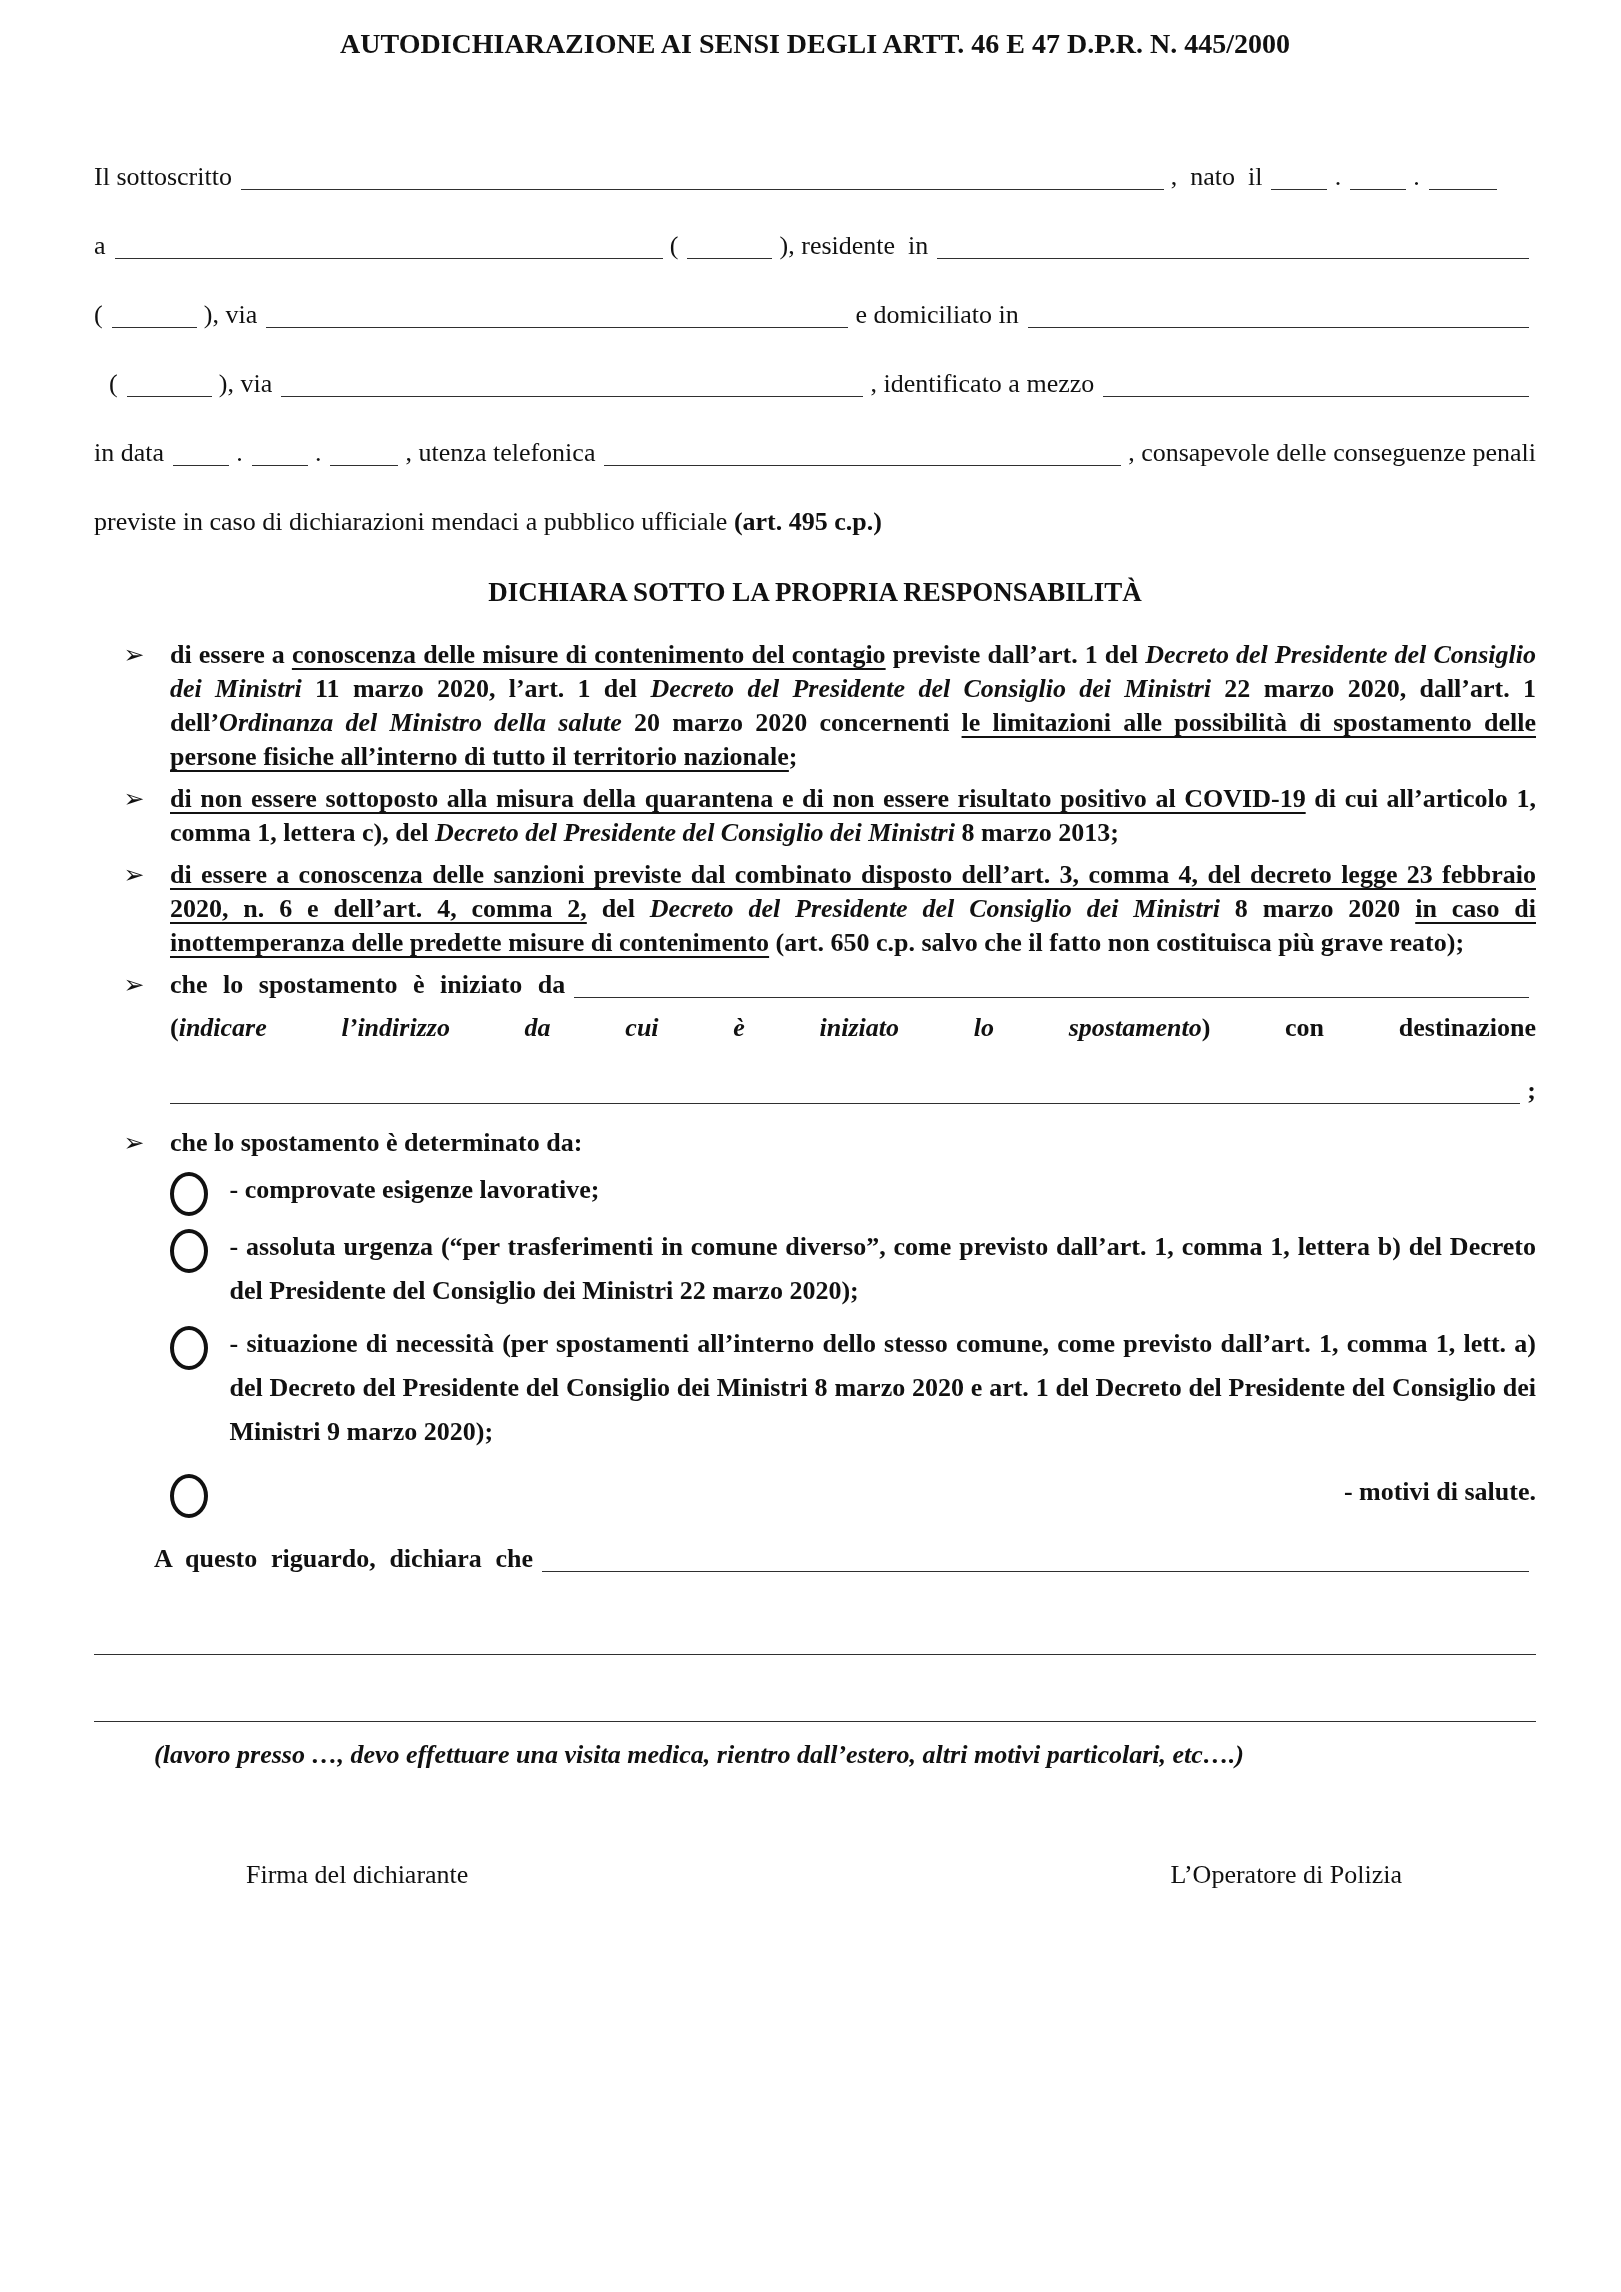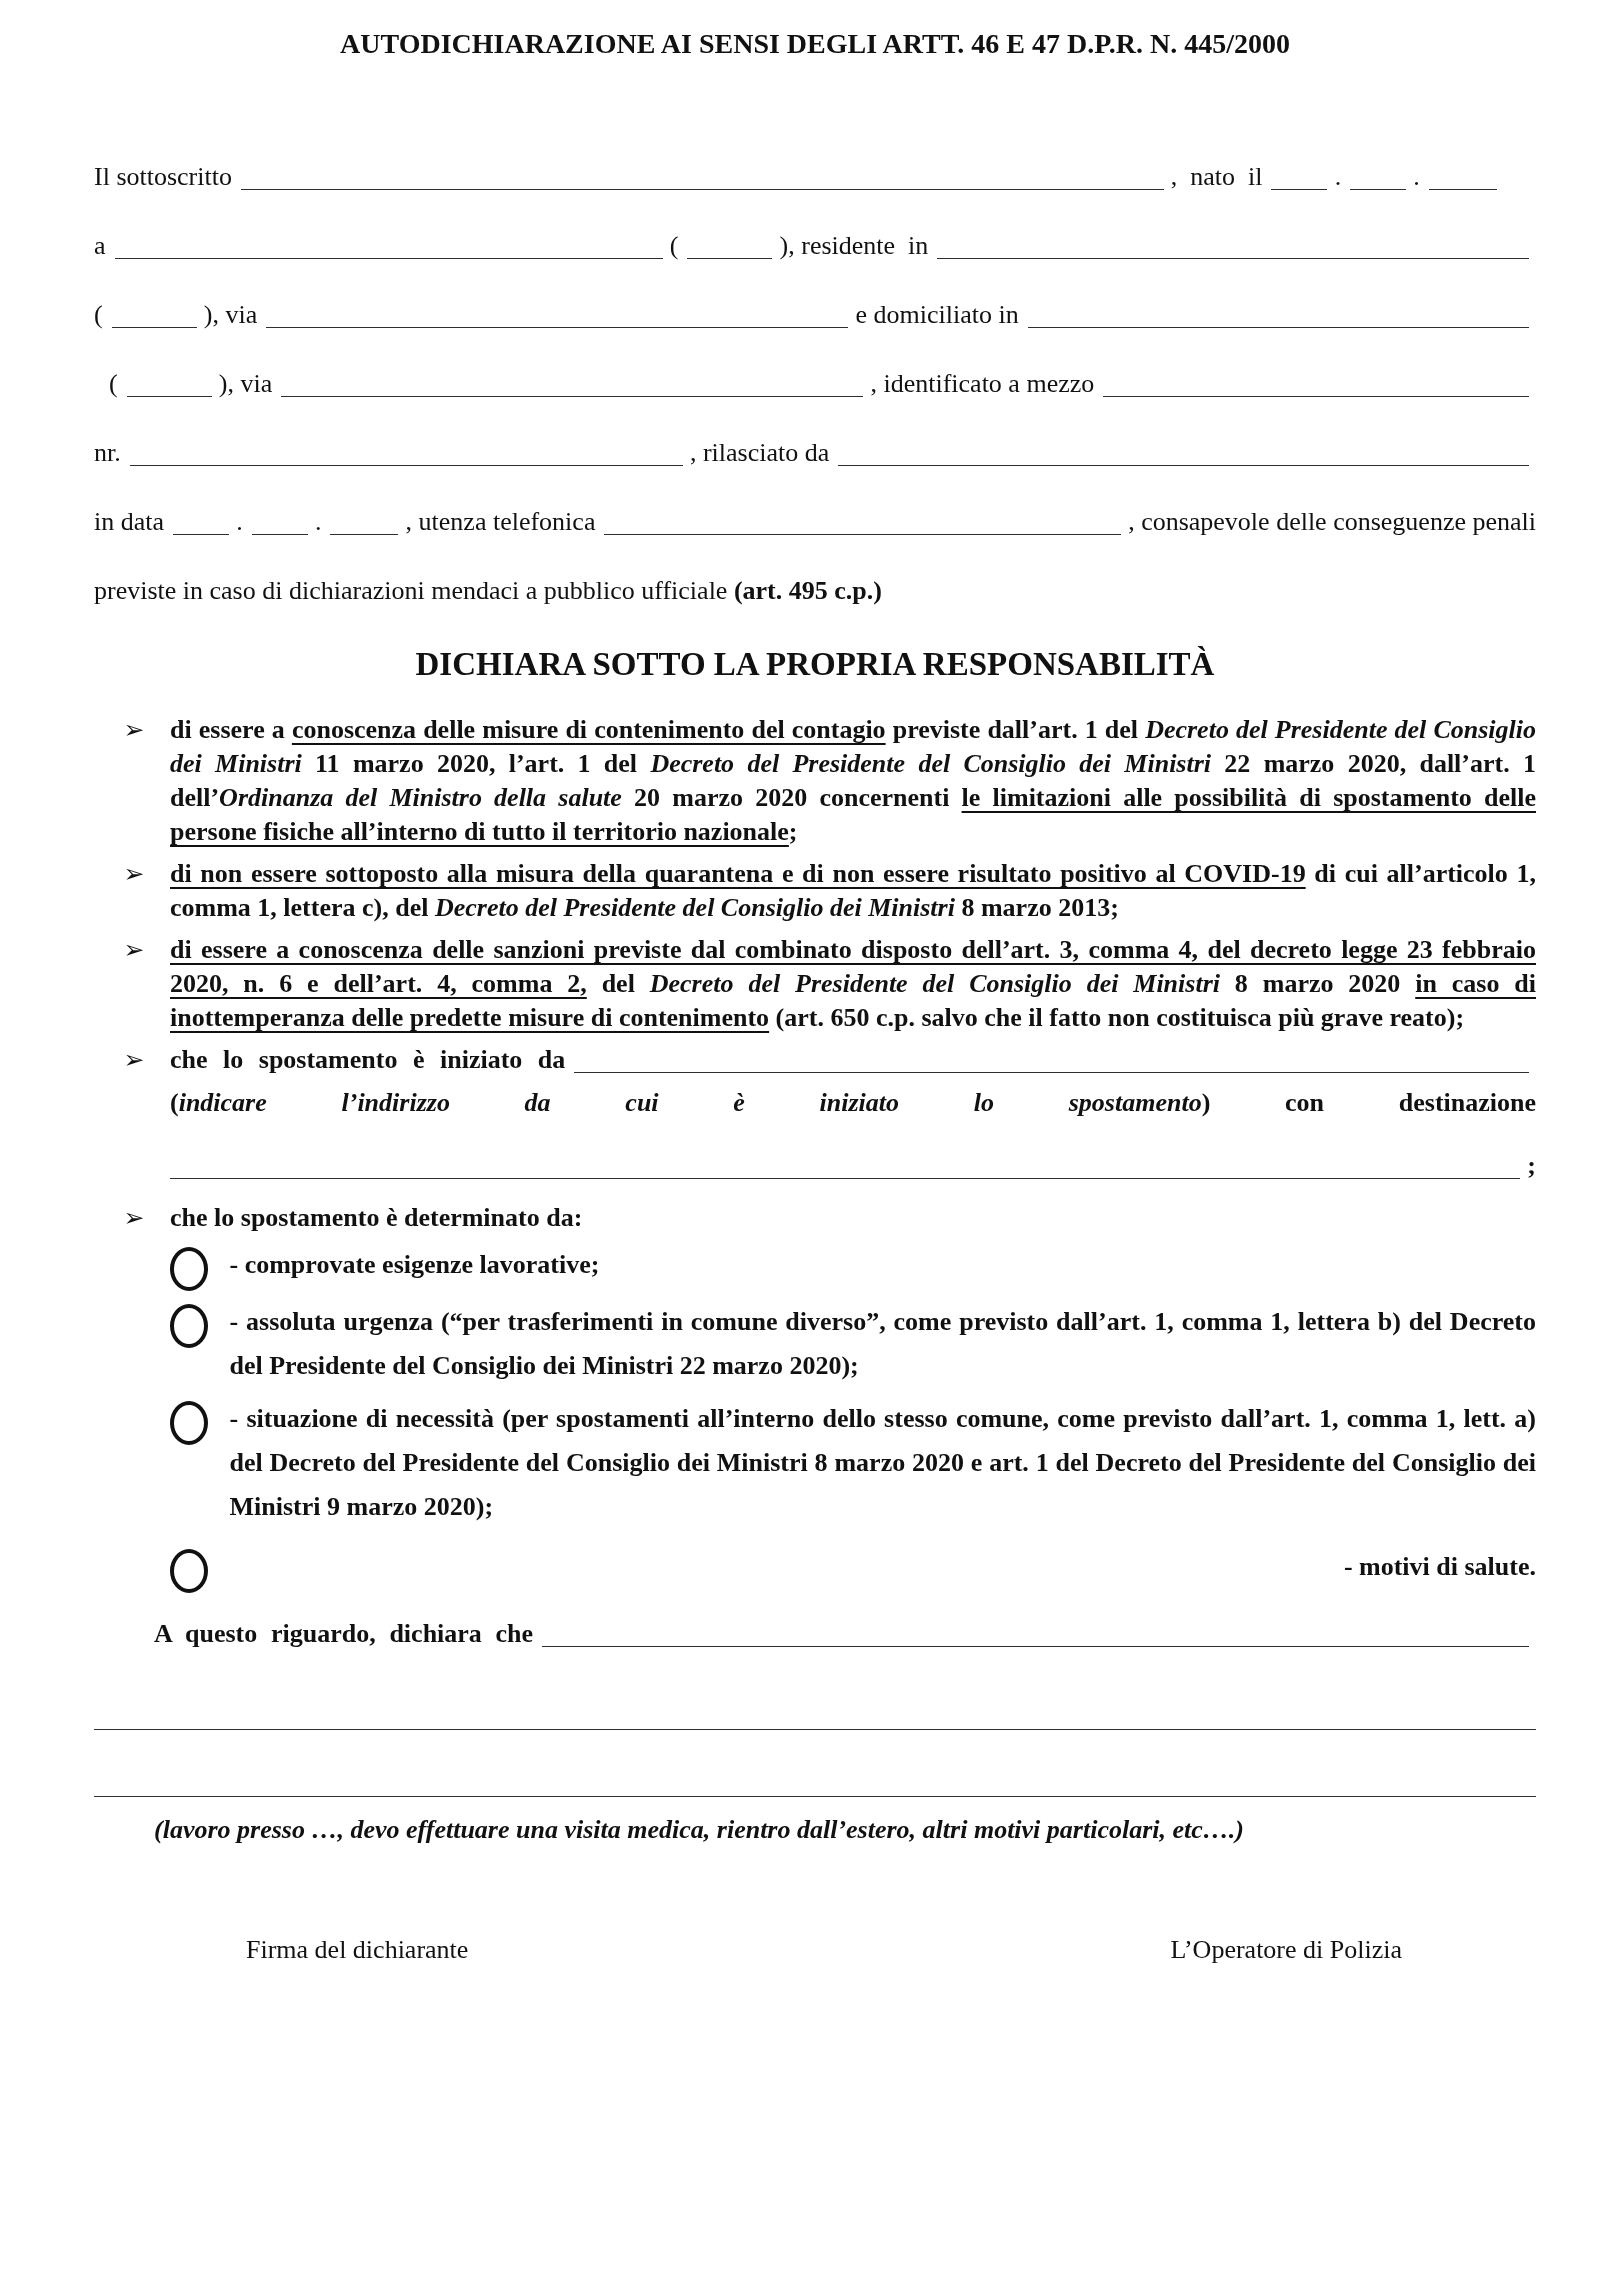--- a/index.html
+++ b/index.html
@@ -16,21 +16,21 @@
   .intro { margin-top:100px; }
   .fline { display:flex; align-items:baseline; line-height:34px; margin-bottom:35px; white-space:pre; }
   .fill  { flex:1 1 auto; border-bottom:1.8px solid #2f2f2f; align-self:flex-end; margin:0 7.2px 4.5px 9px; height:0; }
   .fix   { flex:0 0 auto; }
   .w62 { width:56px; } .w76 { width:68px; } .w95 { width:85px; }
   .w612 { width:548px; } .w650 { width:582px; } .w618 { width:553px; }
   .mr36 { margin-right:32px; } .ind17 { margin-left:15px; }
   .plain { line-height:34px; }
   b.inl { font-weight:bold; }
 
-  .heading { text-align:center; font-weight:bold; font-size:33px; margin:38px 0 0 0; }
+  .heading { text-align:center; font-weight:bold; font-size:27px; margin:38px 0 0 0; }
 
   .bullets { margin-top:30px; }
   .bullet { position:relative; padding-left:76px; font-weight:bold;
             text-align:justify; line-height:34px; margin-bottom:8px; }
   .marker { position:absolute; left:29.6px; top:0; font-weight:normal; font-size:25px; }
   .u { text-decoration:underline; text-decoration-thickness:1.8px; text-underline-offset:5.4px; }
   .i { font-style:italic; }
 
   .b4l1 { display:flex; align-items:baseline; word-spacing:9px; }
   .b4l2 { text-align:justify; text-align-last:justify; margin-top:9px; }
@@ -94,26 +94,20 @@
 
     <div class="fline ind17">
       <span class="fix">(</span>
       <span class="fill fix w95"></span>
       <span class="fix">), via</span>
       <span class="fill fix w650"></span>
       <span class="fix">, identificato a mezzo</span>
       <span class="fill"></span>
     </div>
 
-    <div class="fline">
-      <span class="fix">nr.</span>
-      <span class="fill fix w618"></span>
-      <span class="fix">, rilasciato da</span>
-      <span class="fill"></span>
-    </div>
 
     <div class="fline">
       <span class="fix">in data</span>
       <span class="fill fix w62"></span>
       <span class="fix">.</span>
       <span class="fill fix w62"></span>
       <span class="fix">.</span>
       <span class="fill fix w76"></span>
       <span class="fix">, utenza telefonica</span>
       <span class="fill"></span>

